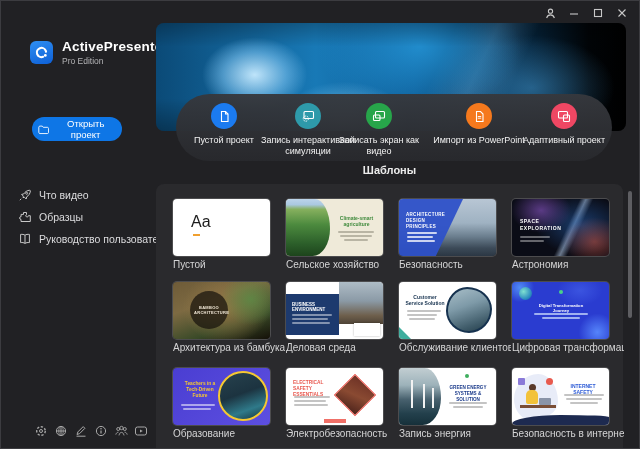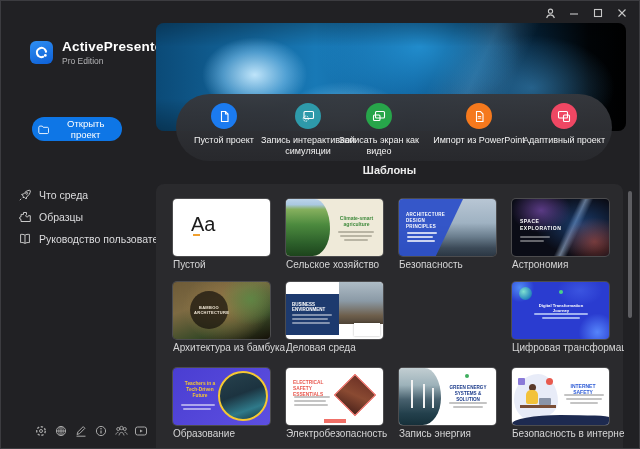--- a/index.html
+++ b/index.html
@@ -44,21 +44,21 @@
   .tpl-heading{position:absolute;left:155px;top:163px;width:467px;text-align:center;font-size:11px;font-weight:bold;color:#ececec;}
   .panel{position:absolute;left:155px;top:183px;width:467px;height:266px;background:#2a2a2d;border-radius:8px 8px 0 0;}
   .scroll-thumb{position:absolute;left:627px;top:190px;width:4px;height:127px;border-radius:2px;background:#5e5e62;cursor:pointer;}
   .card{position:absolute;width:97px;height:74px;cursor:pointer;}
   .thumb{position:absolute;left:0;top:0;width:97px;height:57px;border-radius:4px;overflow:hidden;box-shadow:0 0 0 1px rgba(255,255,255,.16);}
   .card-label{position:absolute;left:0;top:60px;width:112px;font-size:10px;color:#d5d5d6;white-space:nowrap;overflow:hidden;}
   .tl{position:absolute;height:2px;border-radius:1px;}
 
   
   .t1{background:#fff;}
-  .t1 .aa{position:absolute;left:18px;top:14px;font-size:20px;color:#1c1c1c;}
+  .t1 .aa{position:absolute;left:18px;top:14px;font-size:16px;color:#1c1c1c;}
   .t1 .bar{position:absolute;left:20px;top:35px;width:7px;height:2px;background:#f0a030;}
   
   .t2{background:#efead9;}
   .t2 .photo{position:absolute;left:0;top:0;width:44px;height:57px;border-radius:0 40% 45% 0/0 60% 55% 0;
     background:linear-gradient(180deg,#bcd4ea 0%,#aac8e0 10%,#86b05e 18%,#4c8a3e 45%,#2c5f2a 78%,#1d441c 100%);}
   .t2 .ttl{position:absolute;left:48px;top:16px;width:45px;font-size:5px;line-height:6px;font-weight:bold;color:#3f8a3c;text-align:center;}
   
   .t3{background:linear-gradient(180deg,#b8c6d4 0%,#9fb2c2 42%,#6b7e8e 66%,#3c4a58 86%,#2b3744 100%);}
   .t3 .poly{position:absolute;inset:0;background:#2e51c8;clip-path:polygon(0 0,66% 0,38% 100%,0 100%);opacity:.95;}
   .t3 .ttl{position:absolute;left:7px;top:13px;width:40px;font-size:4.5px;line-height:6px;font-weight:bold;color:#fff;letter-spacing:.3px;}
@@ -177,21 +177,21 @@
     <span>Открыть проект</span>
   </button>
 
   <nav class="nav">
     <div class="nav-item">
       <svg width="14" height="14" viewBox="0 0 14 14">
           <path d="M11.8 2.2c-2.6.2-4.8 1.6-6.1 3.8l-2.1.4 1.7 1.7-.3 1.5 1.5-.3 1.7 1.7.4-2.1c2.2-1.3 3.6-3.5 3.8-6.1z" fill="none" stroke="#c8c8c8" stroke-width="1"></path>
           <circle cx="8.7" cy="5.3" r="1" fill="none" stroke="#c8c8c8" stroke-width=".9"></circle>
           <path d="M3.2 10.8l-1.4 1.4" stroke="#c8c8c8" stroke-width="1"></path>
         </svg>
-      <span>Что среда</span>
+      <span>Что видео</span>
     </div>
     <div class="nav-item">
       <svg width="14" height="14" viewBox="0 0 14 14">
           <path d="M5.5 2.5h3v2a1.3 1.3 0 1 0 1.9 1.2h1.9v5.8H3V9.4a1.4 1.4 0 1 1 .1-2.8V4.4h2.4z" fill="none" stroke="#c8c8c8" stroke-width="1"></path>
         </svg>
       <span>Образцы</span>
     </div>
     <div class="nav-item">
       <svg width="14" height="14" viewBox="0 0 14 14">
           <path d="M7 3.2C5.8 2.4 4.3 2.2 2.6 2.4v8.2c1.7-.2 3.2 0 4.4.8 1.2-.8 2.7-1 4.4-.8V2.4C9.7 2.2 8.2 2.4 7 3.2z" fill="none" stroke="#c8c8c8" stroke-width="1"></path>
@@ -353,20 +353,31 @@
           <div class="ttl">BUSINESS ENVIRONMENT</div>
           <div class="tl w" style="left:6px;top:20px;width:40px;opacity:.6"></div>
             <div class="tl w" style="left:6px;top:24px;width:36px;opacity:.6"></div>
             <div class="tl w" style="left:6px;top:28px;width:38px;opacity:.6"></div>
         </div>
           <div class="mini"></div>
       </div>
       <div class="card-label">Деловая среда</div>
     </div>
 
+    <div class="card" style="left:243px;top:98px">
+      <div class="thumb t7">
+        <div class="disc"></div>
+        <div class="ttl">Customer Service Solution</div>
+        <div class="tl gr" style="left:8px;top:28px;width:34px"></div>
+          <div class="tl gr" style="left:8px;top:32px;width:30px"></div>
+          <div class="tl gr" style="left:10px;top:36px;width:26px"></div>
+        <div class="tri"></div>
+      </div>
+      <div class="card-label">Обслуживание клиентов</div>
+    </div>
 
     <div class="card" style="left:356px;top:98px">
       <div class="thumb t8">
         <div class="globe"></div>
           <div class="dot"></div>
         <div class="ttl">Digital Transformation Journey</div>
         <div class="tl bl" style="left:22px;top:31px;width:54px"></div>
           <div class="tl bl" style="left:30px;top:35px;width:38px"></div>
       </div>
       <div class="card-label">Цифровая трансформация</div>

